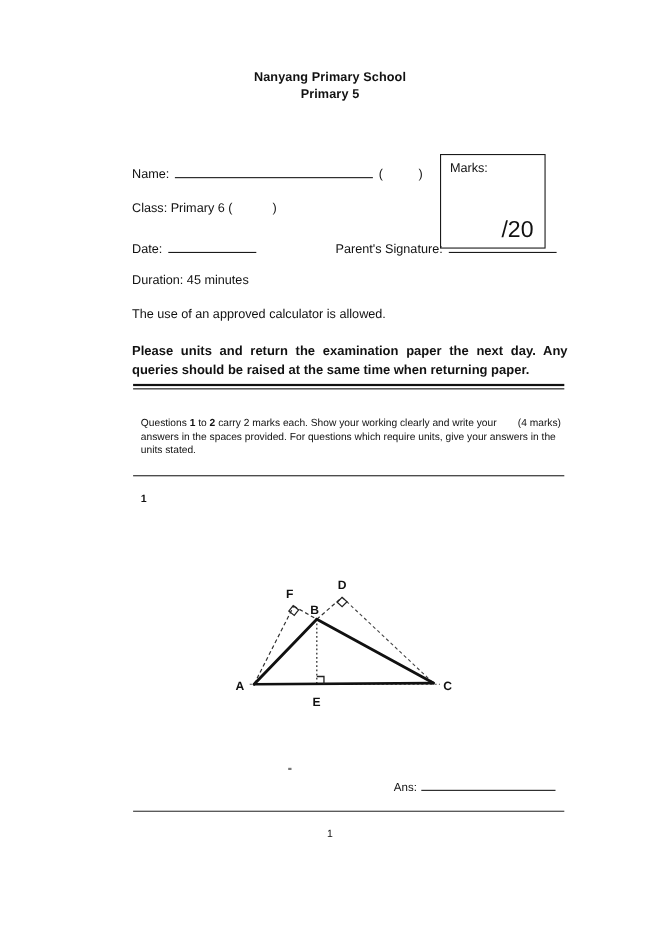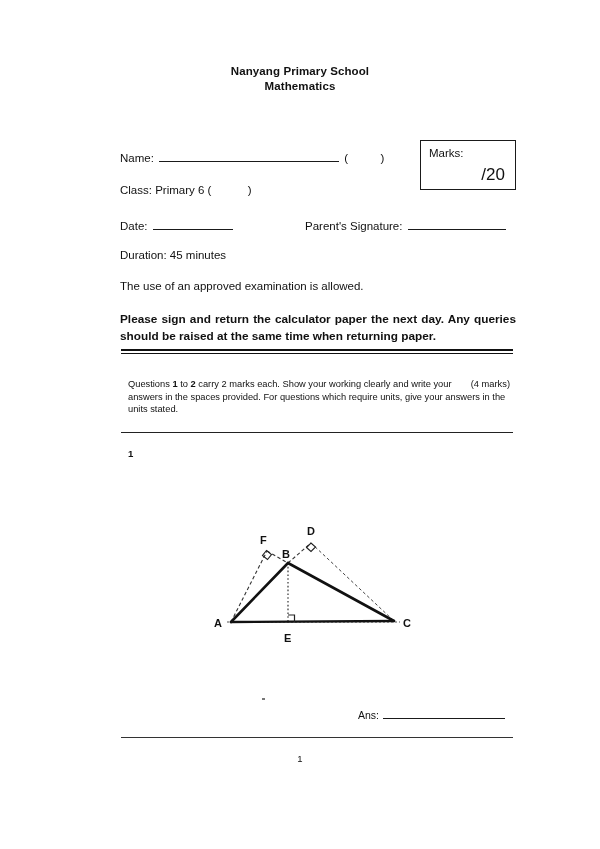--- a/index.html
+++ b/index.html
@@ -63,38 +63,38 @@
   .class-gap { display: inline-block; width: 30px; }
 
   .row-name  { position: absolute; left: 0;   top: 0;  }
   .row-class { position: absolute; left: 0;   top: 34px; }
   .row-date  { position: absolute; left: 0;   top: 68px; }
   .row-sign  { position: absolute; left: 185px; top: 68px; }
 
   
   .marks-box {
     position: absolute;
-    left: 420px;
+    left: 400px;
     top: 140px;
     width: 96px;
-    height: 50px;
+    height: 86px;
     border: 1.6px solid #1a1a1a;
     box-sizing: border-box;
   }
   .marks-label {
     position: absolute;
     left: 8px;
     top: 6px;
     font-size: 11.5px;
   }
   .marks-total {
     position: absolute;
     right: 10px;
     bottom: 4px;
-    font-size: 17px;
+    font-size: 21px;
   }
 
   
   .notes {
     position: absolute;
     left: 120px;
     top: 249px;
     width: 400px;
     font-size: 11.5px;
   }
@@ -212,21 +212,21 @@
     background: #777777;
   }
 </style>
 </head>
 <body>
 
 <div id="page">
 
   <div class="school-header">
     <div>Nanyang Primary School</div>
-    <div>Mathematics</div>
+    <div>Primary 5</div>
   </div>
 
   <div class="form-block">
 
     <div class="form-row row-name">
       <span class="fld">Name:</span>
       <span class="rule rule-name"></span>
       <span class="paren">(</span>
       <span class="paren-gap"></span>
       <span class="paren">)</span>
@@ -249,22 +249,22 @@
     </div>
   </div>
 
   <div class="marks-box">
     <span class="marks-label">Marks:</span>
     <span class="marks-total">/20</span>
   </div>
 
   <div class="notes">
     <div class="note-duration">Duration: 45 minutes</div>
-    <div class="note-calc">The use of an approved examination is allowed.</div>
-    <div class="note-sign">Please sign and return the calculator paper the next day. Any queries should be raised at the same time when returning paper.</div>
+    <div class="note-calc">The use of an approved calculator is allowed.</div>
+    <div class="note-sign">Please units and return the examination paper the next day. Any queries should be raised at the same time when returning paper.</div>
   </div>
 
   <div class="thick-divider"></div>
 
   <div class="instructions">
     <span class="marks-right">(4 marks)</span><span>Questions </span><b>1</b><span> to </span><b>2</b><span> carry 2 marks each.  Show your working clearly and write your answers in the spaces provided.  For questions which require units, give your answers in the units stated.</span>
   </div>
 
   <div class="hr-thin-1"></div>
 

